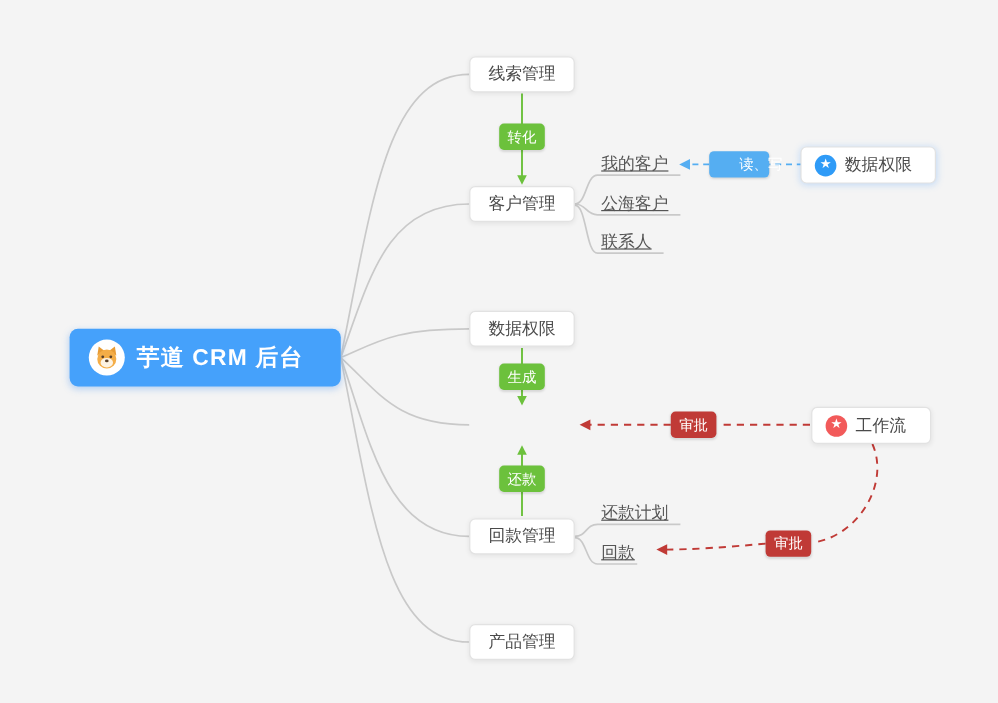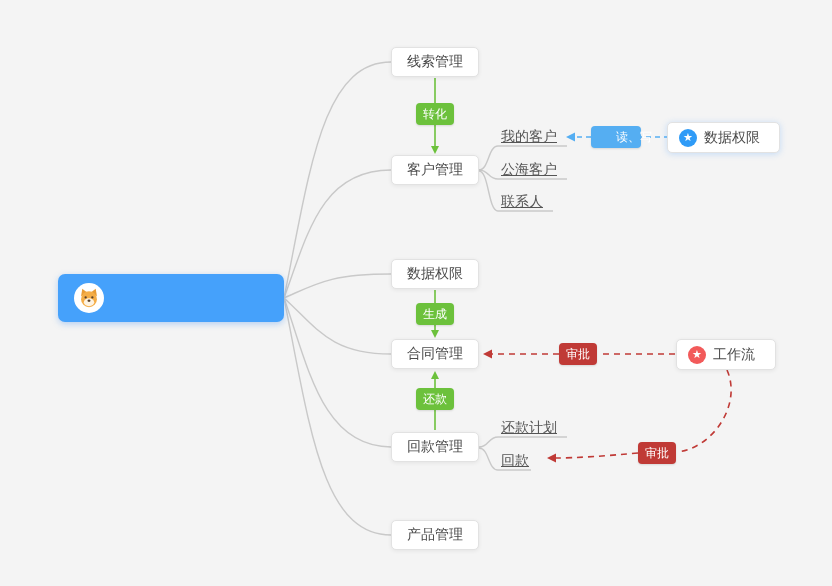--- a/index.html
+++ b/index.html
@@ -115,33 +115,31 @@
       <svg viewBox="0 0 36 36" xmlns="http://www.w3.org/2000/svg">
         <polygon points="7,3 15,9 5,15" fill="#e89c35"></polygon>
         <polygon points="29,3 21,9 31,15" fill="#e89c35"></polygon>
         <circle cx="18" cy="20" r="13" fill="#f4ad47"></circle>
         <ellipse cx="18" cy="25" rx="8.5" ry="6.5" fill="#fdf3e3"></ellipse>
         <circle cx="12.5" cy="17" r="1.9" fill="#58402a"></circle>
         <circle cx="23.5" cy="17" r="1.9" fill="#58402a"></circle>
         <ellipse cx="18" cy="22.5" rx="2.5" ry="1.9" fill="#58402a"></ellipse>
       </svg>
     </span>
+    <span>芋道 CRM 后台</span>
   </div>
 
   <div class="node" style="left:391px;top:155px;width:88px;height:30px;">
     <span>客户管理</span>
   </div>
   <div class="node" style="left:391px;top:47px;width:88px;height:30px;">
     <span>线索管理</span>
   </div>
   <div class="node" style="left:391px;top:259px;width:88px;height:30px;">
     <span>数据权限</span>
-  </div>
-  <div class="node" style="left:391px;top:339px;width:88px;height:30px;">
-    <span>合同管理</span>
   </div>
   <div class="node" style="left:391px;top:432px;width:88px;height:30px;">
     <span>回款管理</span>
   </div>
   <div class="node" style="left:391px;top:520px;width:88px;height:30px;text-align:center;">
     <span>产品管理</span>
   </div>
 
   <div class="node icon-node glow-blue" style="left:667px;top:122px;width:113px;height:31px;">
     <span class="star-circle star-blue">★</span>

